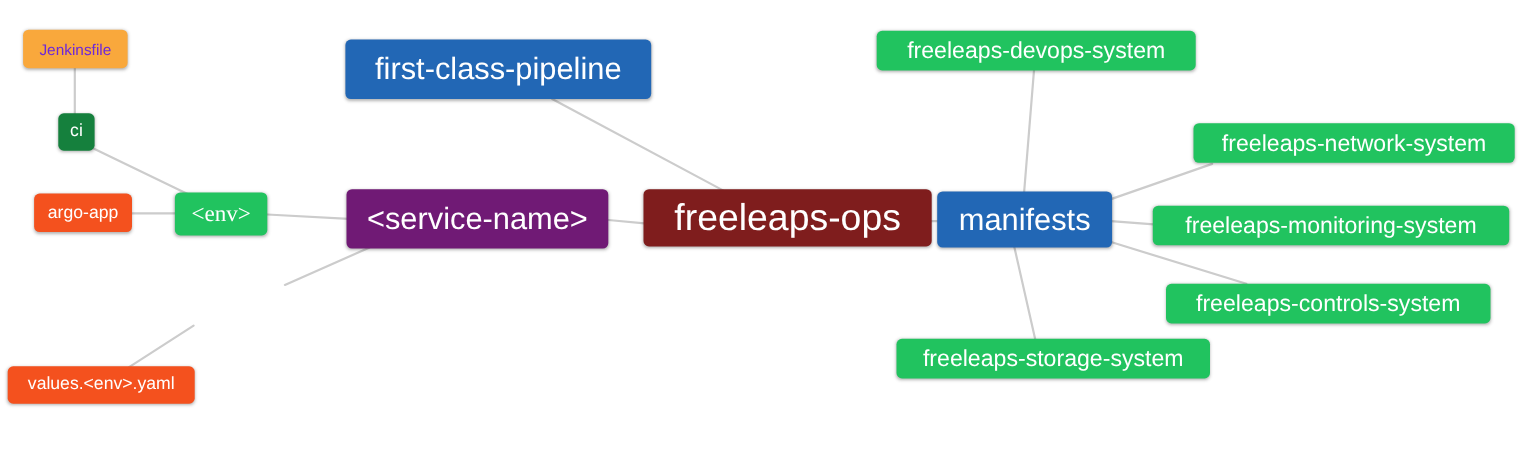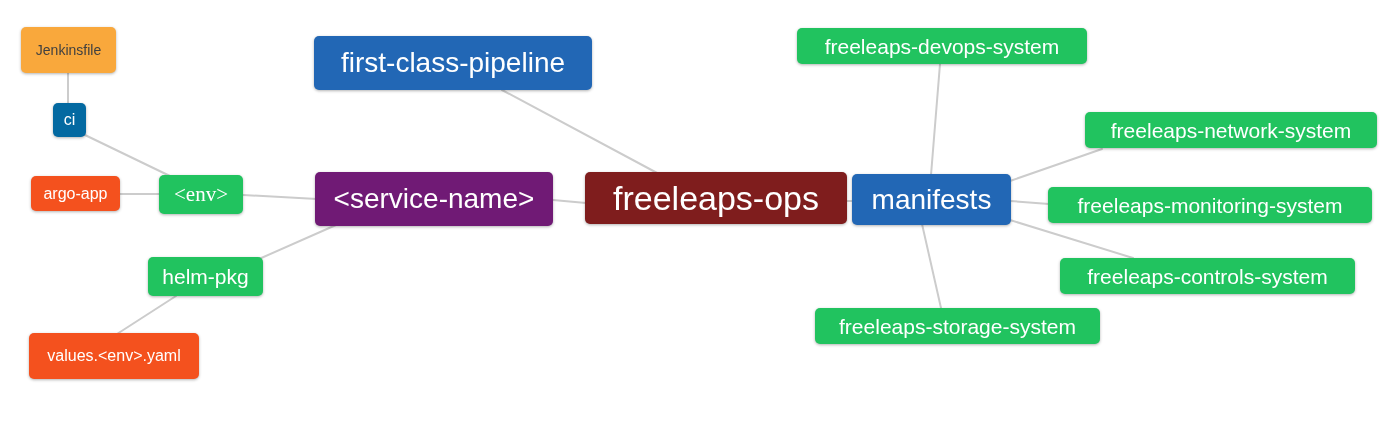--- a/index.html
+++ b/index.html
@@ -60,26 +60,25 @@
       <line x1="502" y1="90" x2="659" y2="174" stroke="#cccccc" stroke-width="2" stroke-linecap="round"></line>
       <line x1="553" y1="200" x2="586" y2="203" stroke="#cccccc" stroke-width="2" stroke-linecap="round"></line>
       <line x1="846" y1="201" x2="853" y2="201" stroke="#cccccc" stroke-width="2" stroke-linecap="round"></line>
       <line x1="931" y1="175" x2="940" y2="64" stroke="#cccccc" stroke-width="2" stroke-linecap="round"></line>
       <line x1="1010" y1="181" x2="1102" y2="149" stroke="#cccccc" stroke-width="2" stroke-linecap="round"></line>
       <line x1="1010" y1="201" x2="1049" y2="204" stroke="#cccccc" stroke-width="2" stroke-linecap="round"></line>
       <line x1="1010" y1="220" x2="1133" y2="258" stroke="#cccccc" stroke-width="2" stroke-linecap="round"></line>
       <line x1="922" y1="224" x2="941" y2="308" stroke="#cccccc" stroke-width="2" stroke-linecap="round"></line>
     </svg>
   <div id="node-layer">
-      <div class="node" style="left: 21px; top: 27px; width: 95px; height: 46px; background: rgb(249, 168, 60); color: #404040; font-size: 14px;">Jenkinsfile</div>
-      <div class="node" style="left: 53px; top: 103px; width: 33px; height: 34px; background: #0369a1; color: rgb(255, 255, 255); font-size: 16px;">ci</div>
+      <div class="node" style="left: 21px; top: 27px; width: 95px; height: 35px; background: rgb(249, 168, 60); color: #6d28d9; font-size: 14px;">Jenkinsfile</div>
+      <div class="node" style="left: 53px; top: 103px; width: 33px; height: 34px; background: #15803d; color: rgb(255, 255, 255); font-size: 16px;">ci</div>
       <div class="node" style="left: 31px; top: 176px; width: 89px; height: 35px; background: rgb(244, 81, 30); color: rgb(255, 255, 255); font-size: 16px;">argo-app</div>
       <div class="node" style="left: 159px; top: 175px; width: 84px; height: 39px; background: rgb(33, 195, 95); color: rgb(255, 255, 255); font-size: 21px; font-family: Liberation Serif, serif;">&lt;env&gt;</div>
-      <div class="node" style="left: 148px; top: 257px; width: 115px; height: 39px; background: rgb(33, 195, 95); color: rgb(255, 255, 255); font-size: 21px;">helm-pkg</div>
-      <div class="node" style="left: 7px; top: 333px; width: 170px; height: 46px; background: rgb(244, 81, 30); color: rgb(255, 255, 255); font-size: 16px; margin-left: 22px;">values.&lt;env&gt;.yaml</div>
+      <div class="node" style="left: 7px; top: 333px; width: 170px; height: 34px; background: rgb(244, 81, 30); color: rgb(255, 255, 255); font-size: 16px;">values.&lt;env&gt;.yaml</div>
       <div class="node" style="left: 314px; top: 36px; width: 278px; height: 54px; background: rgb(34, 103, 181); color: rgb(255, 255, 255); font-size: 28px;">first-class-pipeline</div>
       <div class="node" style="left: 315px; top: 172px; width: 238px; height: 54px; background: #701a75; color: rgb(255, 255, 255); font-size: 28px;">&lt;service-name&gt;</div>
       <div class="node" style="left: 585px; top: 172px; width: 262px; height: 52px; background: #7f1d1d; color: rgb(255, 255, 255); font-size: 34px;">freeleaps-ops</div>
       <div class="node" style="left: 852px; top: 174px; width: 159px; height: 51px; background: rgb(34, 103, 181); color: rgb(255, 255, 255); font-size: 28px;">manifests</div>
       <div class="node" style="left: 797px; top: 28px; width: 290px; height: 36px; background: rgb(33, 195, 95); color: rgb(255, 255, 255); font-size: 21px; text-align: center;">freeleaps-devops-system</div>
       <div class="node" style="left: 1053px; top: 112px; width: 292px; height: 36px; background: rgb(33, 195, 95); color: rgb(255, 255, 255); font-size: 21px; margin-left: 32px;">freeleaps-network-system</div>
       <div class="node" style="left: 1048px; top: 187px; width: 324px; height: 36px; background: rgb(33, 195, 95); color: rgb(255, 255, 255); font-size: 21px;">freeleaps-monitoring-system</div>
       <div class="node" style="left: 1060px; top: 258px; width: 295px; height: 36px; background: rgb(33, 195, 95); color: rgb(255, 255, 255); font-size: 21px;">freeleaps-controls-system</div>
       <div class="node" style="left: 815px; top: 308px; width: 285px; height: 36px; background: rgb(33, 195, 95); color: rgb(255, 255, 255); font-size: 21px;">freeleaps-storage-system</div>
     </div>

